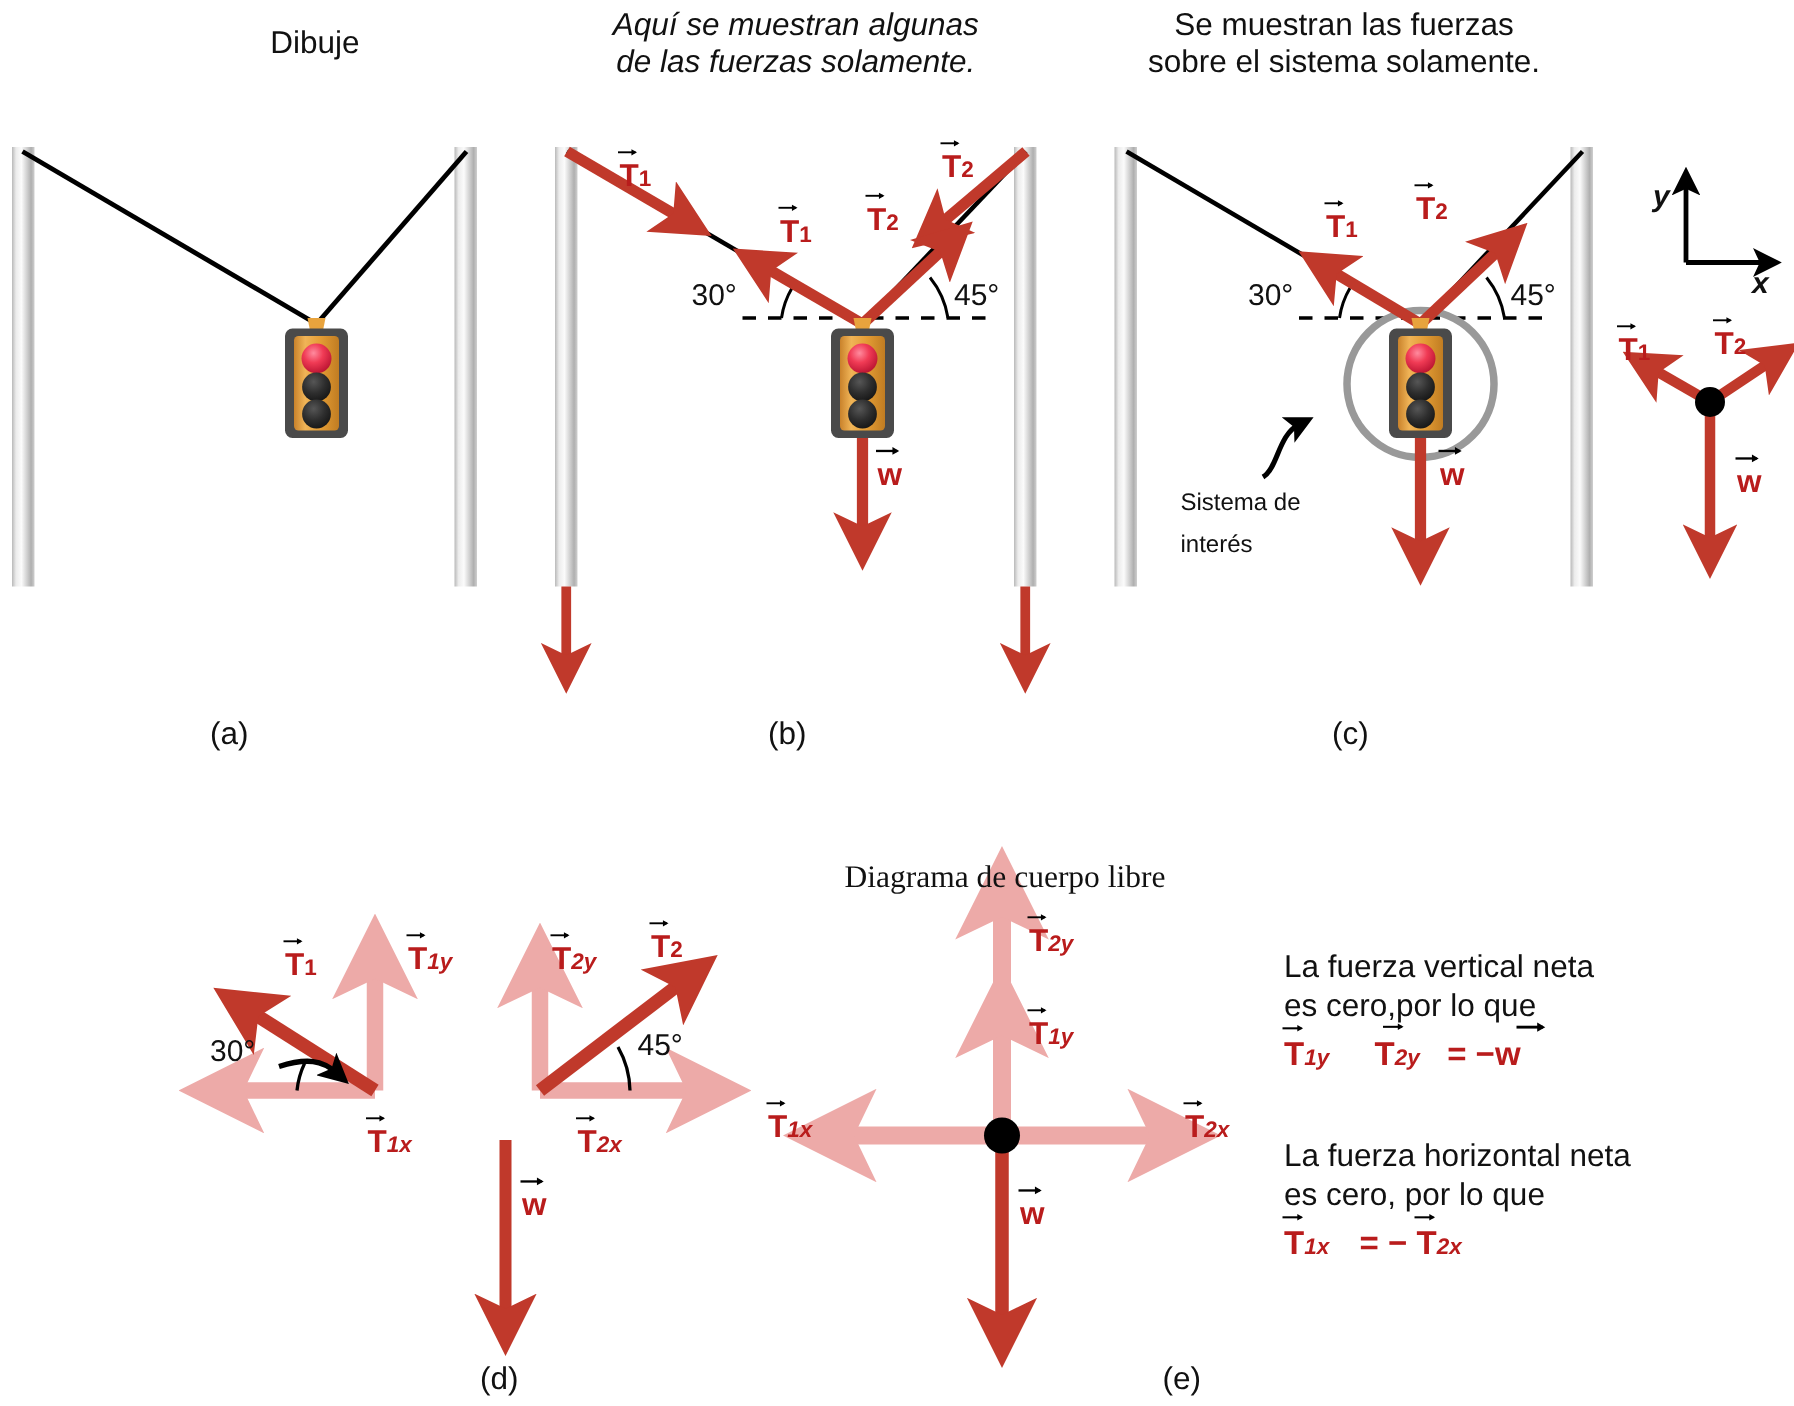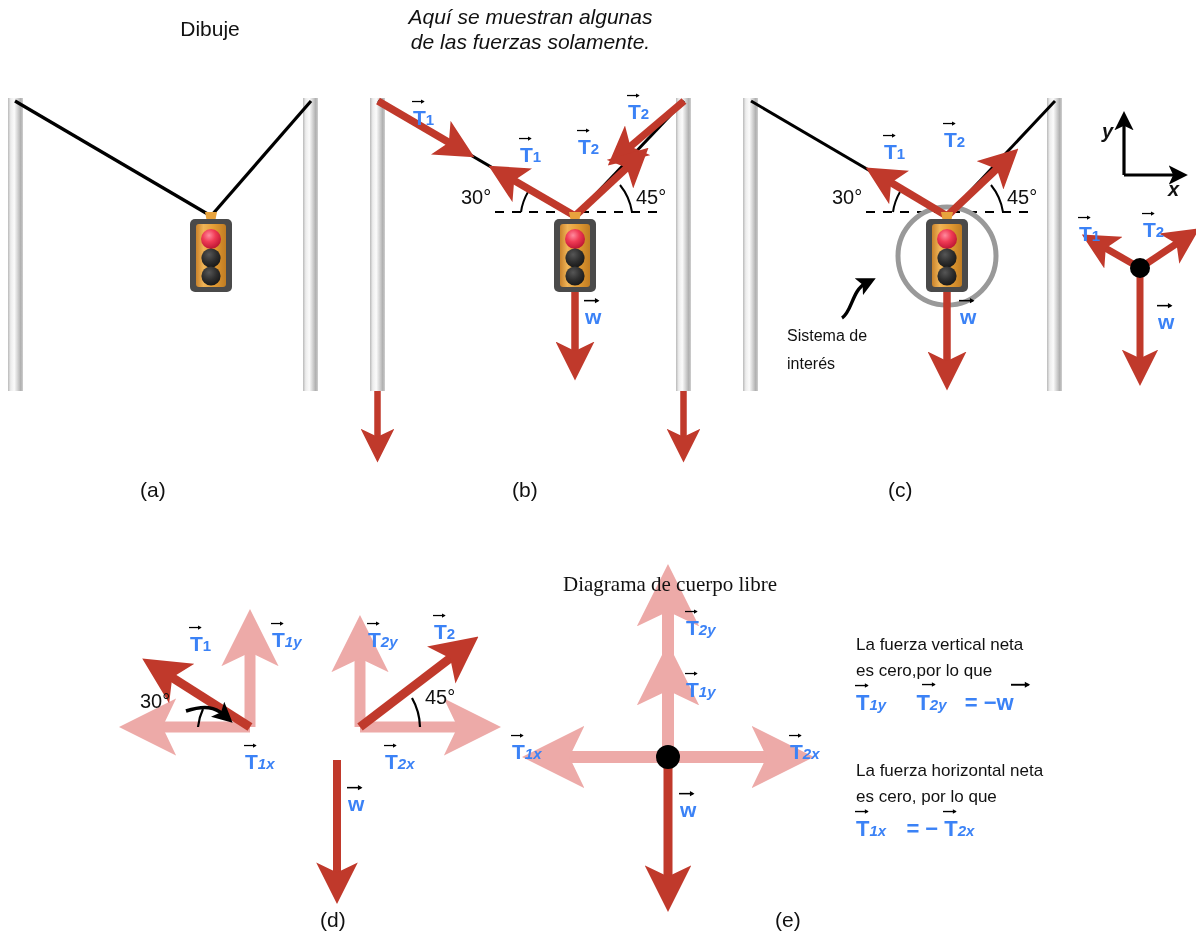--- a/index.html
+++ b/index.html
@@ -6,23 +6,23 @@
   body{
     width:1196px;height:937px;position:relative;overflow:hidden;
     font-family:"Liberation Sans", sans-serif;color:#000;
   }
   .stage{position:absolute;left:0;top:0;width:1196px;height:937px;}
   .cap{
     position:absolute;font-size:21px;line-height:25px;color:#111;
     text-align:center;white-space:pre-line;
   }
   .panel-label{position:absolute;font-size:21px;color:#111;}
-  .expl{position:absolute;font-size:17px;line-height:26px;color:#111;white-space:pre-line;}
+  .expl{position:absolute;font-size:21px;line-height:26px;color:#111;white-space:pre-line;}
   svg{position:absolute;left:0;top:0;overflow:visible;}
-  .vlab{position:absolute;font-weight:bold;font-size:21px;color:#3b82f6;letter-spacing:0px;}
+  .vlab{position:absolute;font-weight:bold;font-size:21px;color:#b91c1c;letter-spacing:0px;}
   .vlab .sub{font-size:15px;font-style:italic;font-weight:bold;}
   .vlab .subn{font-size:15px;font-weight:bold;font-style:normal;}
   .vec{position:relative;display:inline-block;}
   .vec .bar{
     position:absolute;left:-1px;top:-9px;width:calc(100% + 3px);height:8px;
   }
   .ang{position:absolute;font-size:20px;color:#111;}
   .axlab{position:absolute;font-size:20px;font-weight:bold;font-style:italic;color:#111;}
 </style>
 </head>
@@ -180,20 +180,22 @@
       <path d="M668,757 L558,757" stroke="#EDAAA8" stroke-width="12" marker-end="url(#pinkHead)" fill="none"></path>
       <path d="M668,757 L778,757" stroke="#EDAAA8" stroke-width="12" marker-end="url(#pinkHead)" fill="none"></path>
       <path d="M668,757 L668,885" stroke="#C0392B" stroke-width="9" marker-end="url(#redHead)" fill="none"></path>
       <circle cx="668" cy="757" r="12" fill="#000"></circle>
     </g>
   </svg>
 
   <div class="cap" style="left:80px;top:4px;width:260px;margin-top:12px;">Dibuje</div>
   <div class="cap" style="left:378px;top:4px;width:305px;font-style:italic;">Aquí se muestran algunas
 de las fuerzas solamente.</div>
+  <div class="cap" style="left:746px;top:4px;width:300px;">Se muestran las fuerzas
+sobre el sistema solamente.</div>
   <div class="cap" style="left:520px;top:572px;width:300px;font-family:Liberation Serif, serif;">Diagrama de cuerpo libre</div>
 
   <div class="panel-label" style="left:140px;top:478px;">(a)</div>
   <div class="panel-label" style="left:512px;top:478px;">(b)</div>
   <div class="panel-label" style="left:888px;top:478px;">(c)</div>
   <div class="panel-label" style="left:320px;top:908px;">(d)</div>
   <div class="panel-label" style="left:775px;top:908px;">(e)</div>
 
   <div class="vlab" style="left:413px;top:106px;">
     <span class="vec"><svg class="bar" viewBox="0 0 30 8" width="22" height="8">

